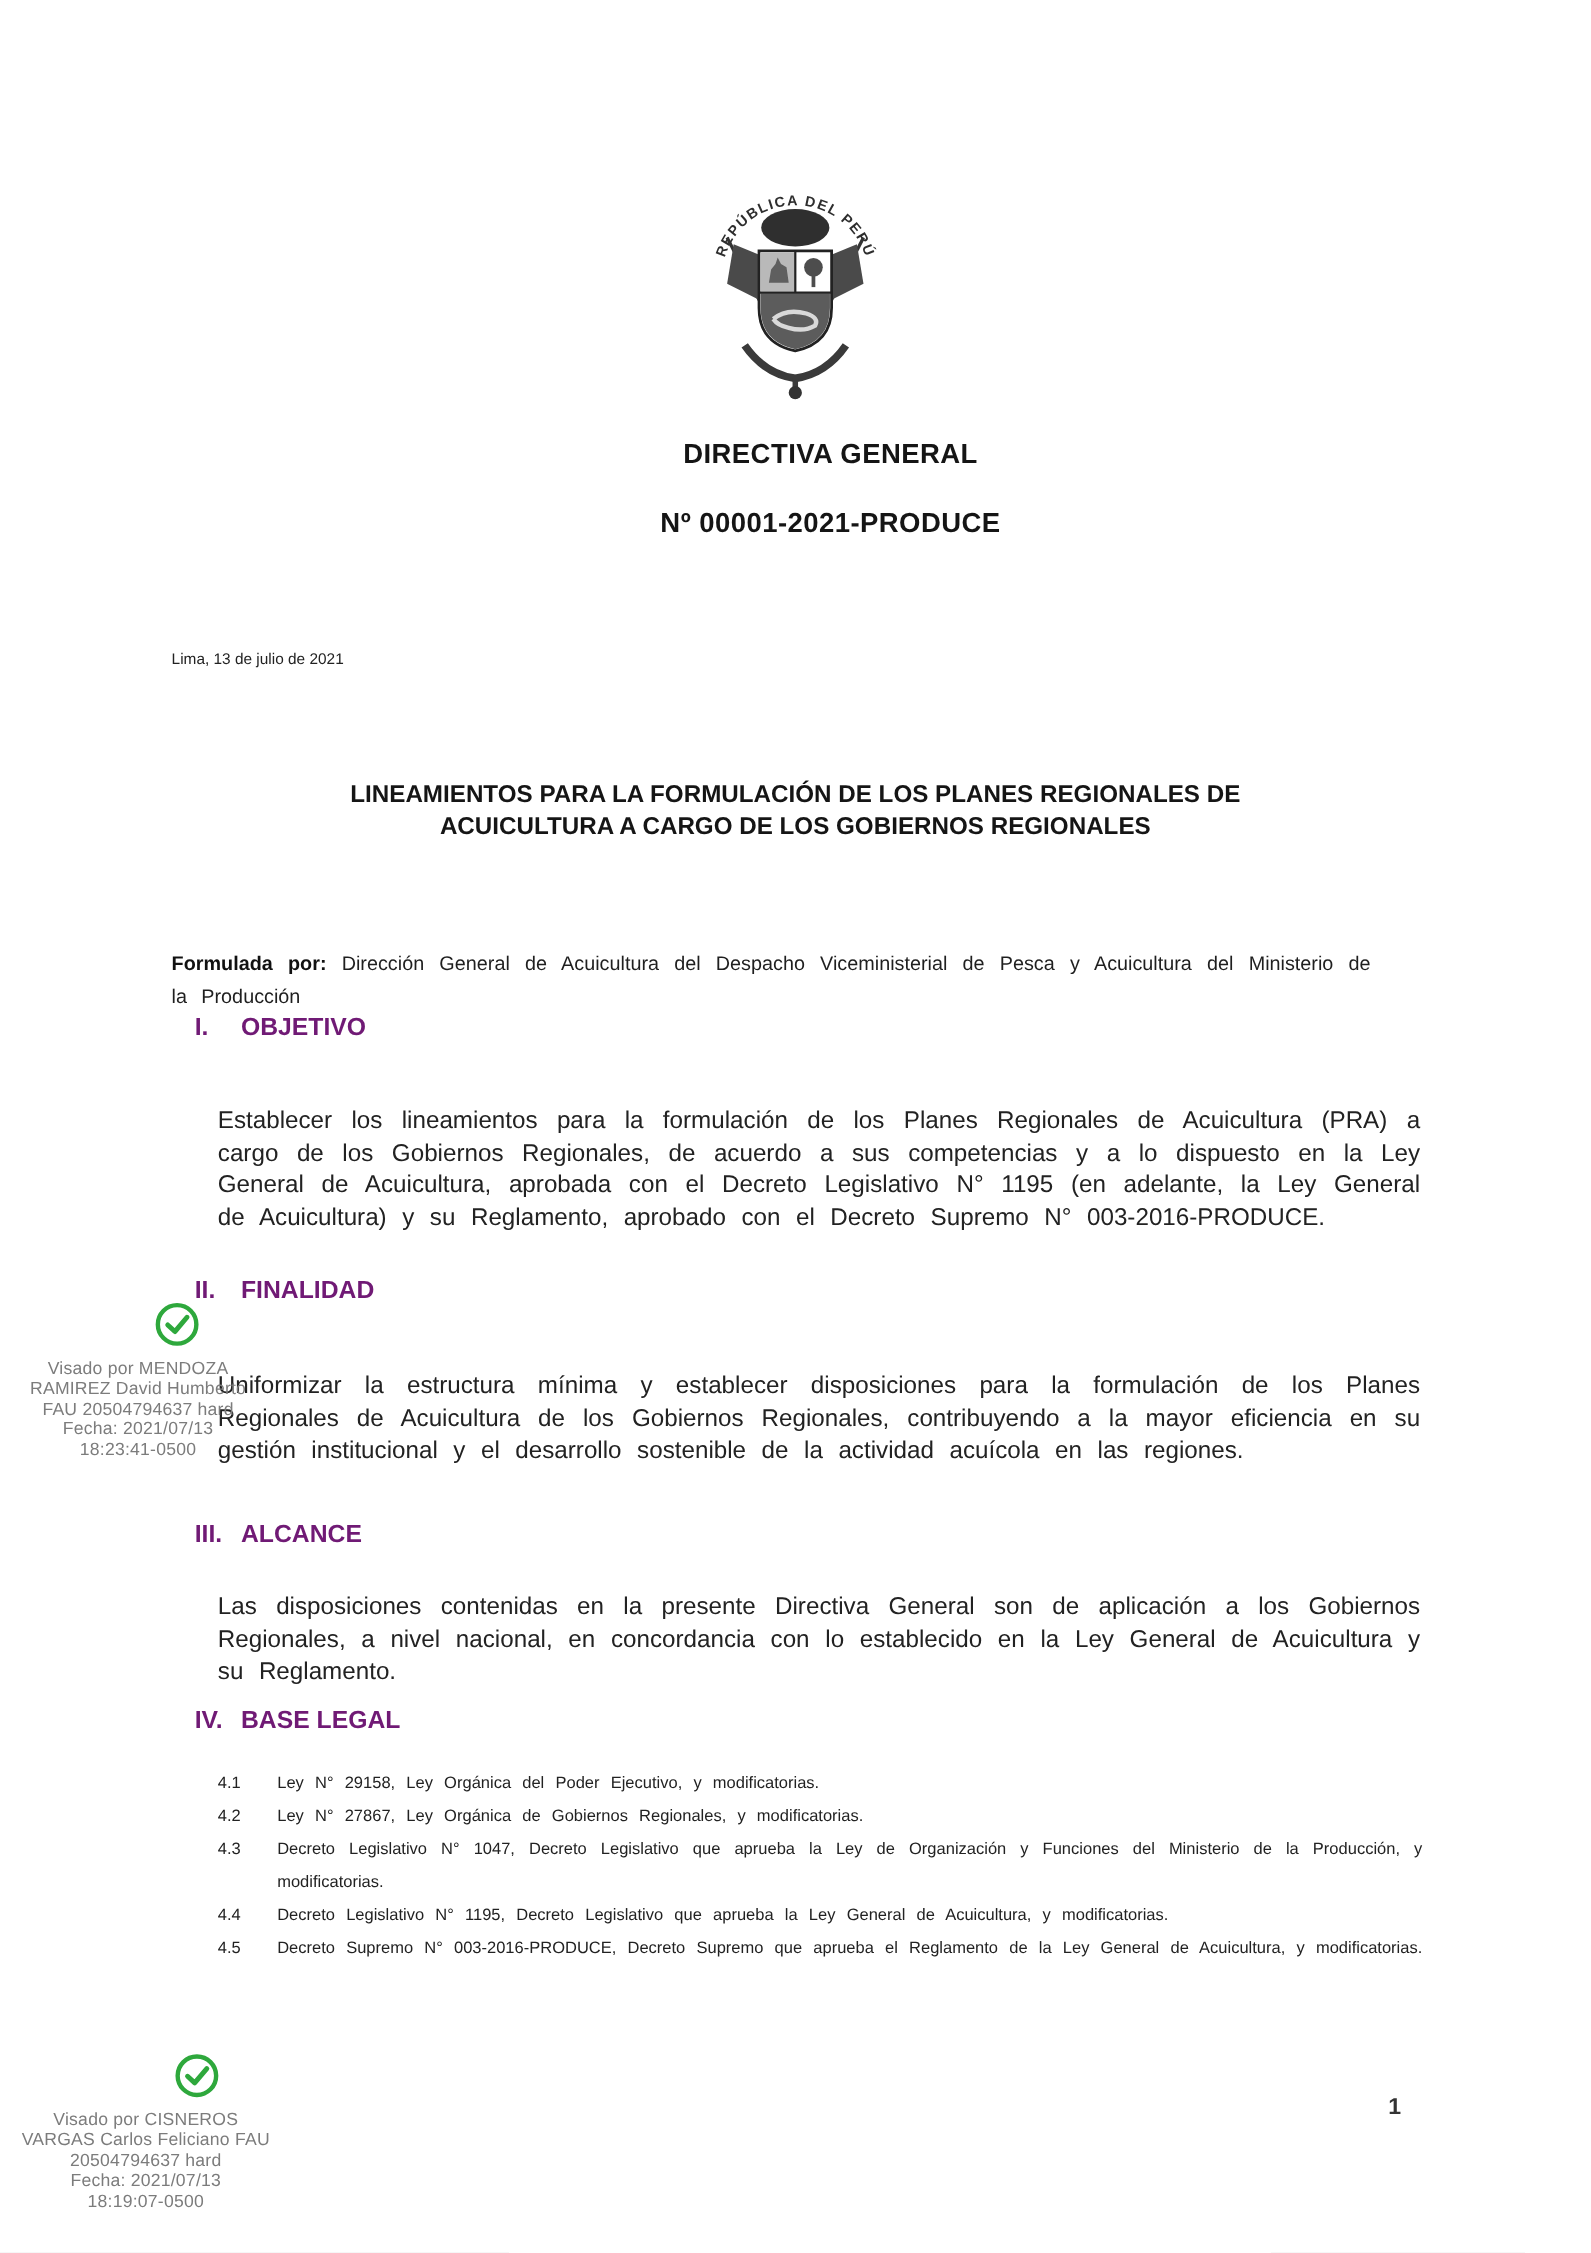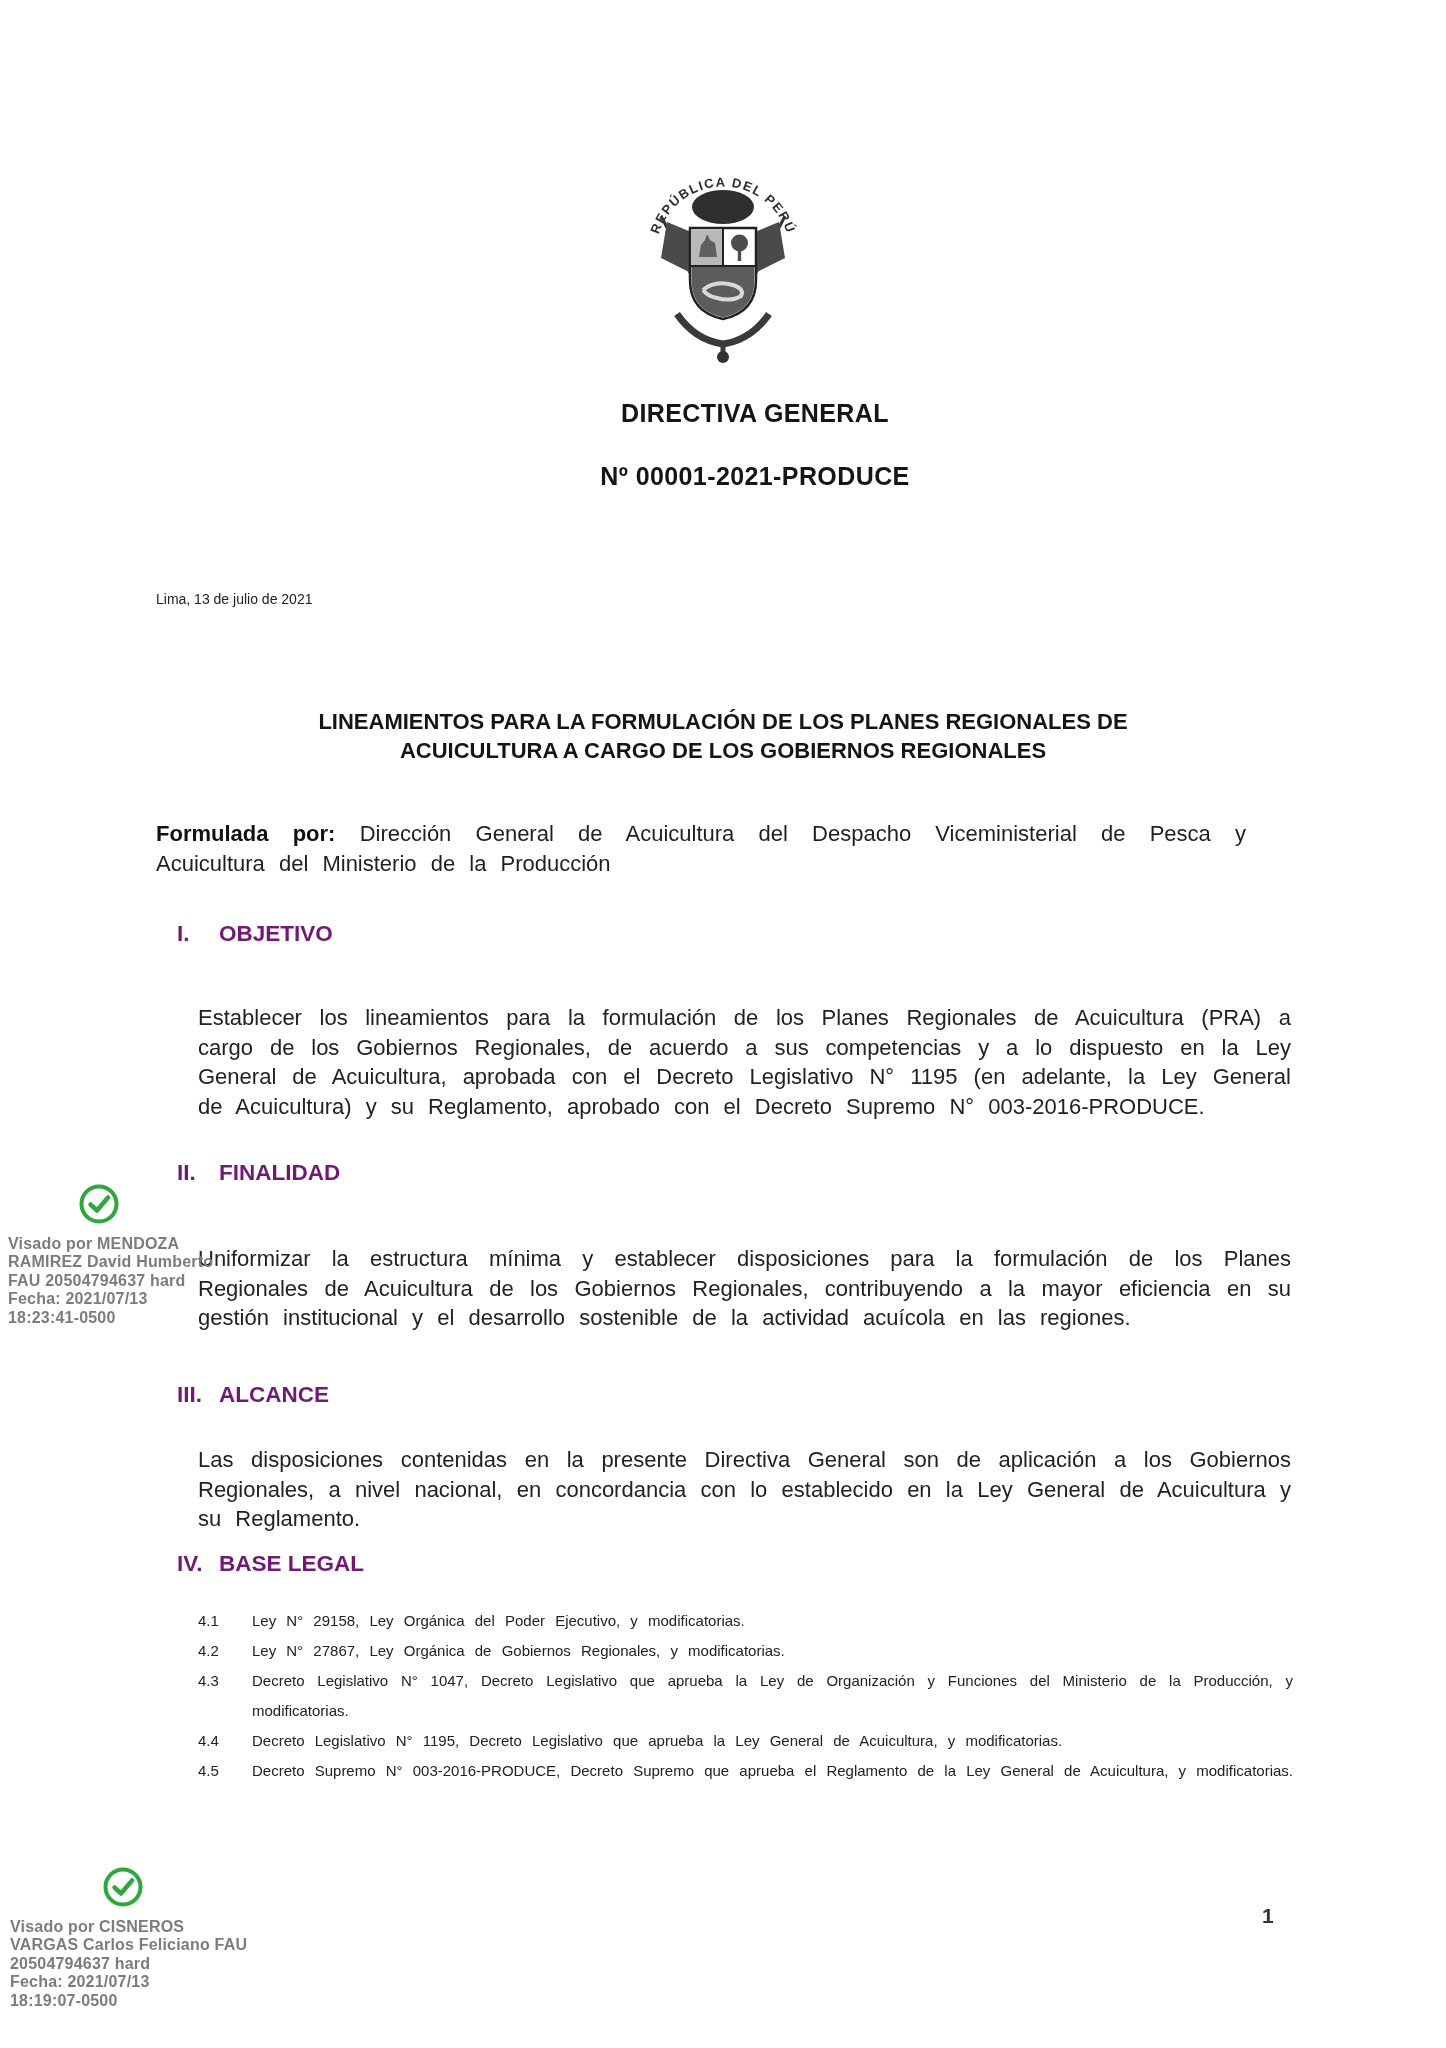--- a/index.html
+++ b/index.html
@@ -24,22 +24,22 @@
   .date-line {
     position:absolute; left:156px; top:591px;
     font-size:14px; color:#222;
   }
   .subject {
     position:absolute; left:0; top:707px; width:100%;
     text-align:center; font-weight:bold; font-size:22px;
     line-height:29px; color:#151515;
   }
   .formulada {
-    position:absolute; left:156px; top:797px; width:1090px;
-    font-size:22px; line-height:30px; text-align:justify;
+    position:absolute; left:156px; top:843px; width:1090px;
+    font-size:18px; line-height:30px; text-align:justify;
     word-spacing:8px;
   }
   .formulada b { color:#111; }
   .shead {
     position:absolute; left:156px;
     font-weight:bold; font-size:22.5px; color:#701a75;margin-left:21px;
   }
   .shead .snum { display:inline-block; width:42px; }
   .para {
     position:absolute; left:198px; width:1093px;
@@ -51,23 +51,24 @@
   .para-alc { top:1423px; }
   .base-list {
     position:absolute; left:198px; top:1606px; width:1095px;
     font-size:15px; line-height:30px; color:#222;
   }
   .bl-row { display:flex; }
   .bl-num { flex:0 0 54px; }
   .bl-text { flex:1; text-align:justify; word-spacing:6px; }
   .stamp {
     position:absolute;
-    color:#7c7c7c; font-weight:bold;
+    color:#7c7c7c; font-weight:normal;
     font-size:16px; line-height:18.5px;
     letter-spacing:0.2px;
+    text-align:center;
   }
   .stamp-1 { left:8px;  top:1183px; width:235px; }
   .stamp-2 { left:10px; top:1866px; width:245px; }
   .stamp .check-wrap { display:block; margin-bottom:5px; }
   .stamp-1 .check-wrap { margin-left:70px; }
   .stamp-2 .check-wrap { margin-left:92px; }
   .page-number {
     position:absolute; left:1262px; top:1904px;
     font-size:21px; color:#333; font-weight:bold;
   }

